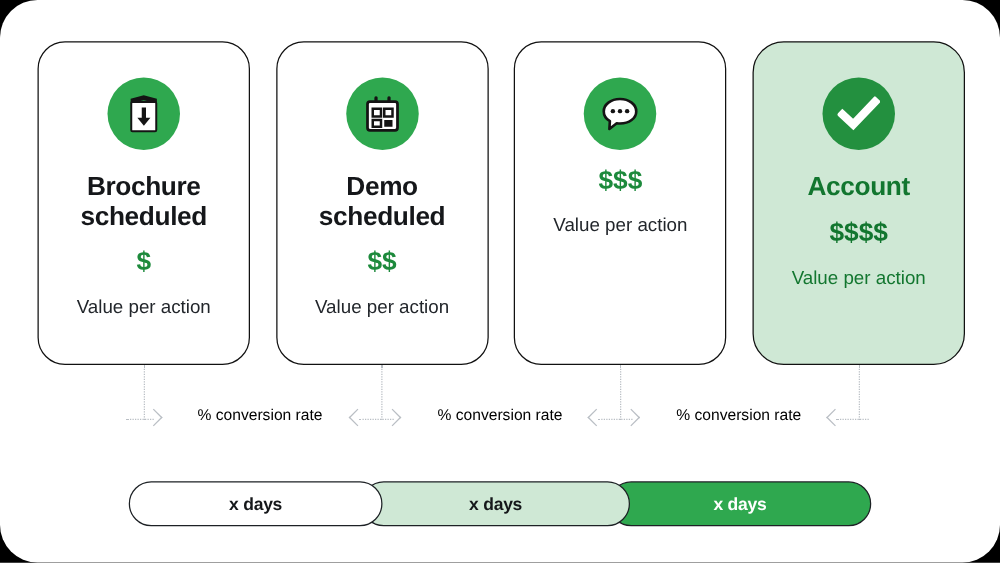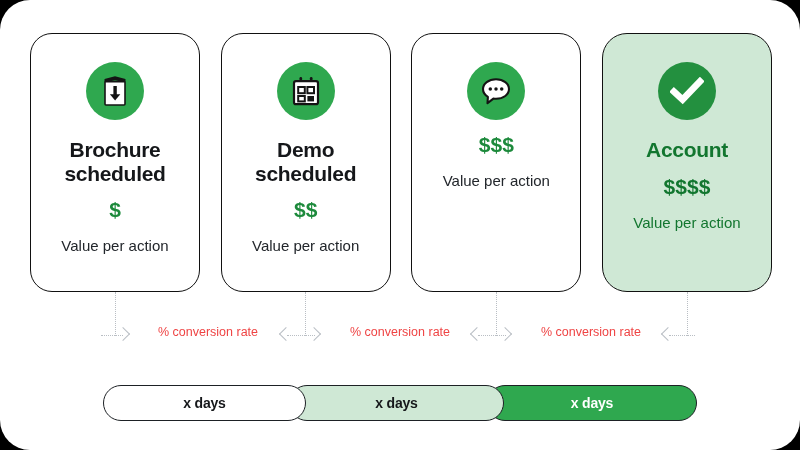--- a/index.html
+++ b/index.html
@@ -62,21 +62,21 @@
   }
   .arrowhead{
     position:absolute;top:37px;width:9px;height:9px;
     border-top:1.4px solid #b9bec4;border-right:1.4px solid #b9bec4;
   }
   .arrowhead.right{transform:rotate(45deg);}
   .arrowhead.left{transform:rotate(-135deg);}
 
   .conv-label{
     position:absolute;top:33px;
-    font-size:12.5px;color:#ef4444;text-align:center;white-space:nowrap;
+    font-size:12.5px;color:#000000;text-align:center;white-space:nowrap;
   }
 
   
   .daysbar{position:absolute;left:0;top:369px;width:800px;height:38px;}
   .seg{
     position:absolute;top:16px;height:36px;box-sizing:border-box;
     border:1.5px solid #1d2125;border-radius:19px;
     display:flex;align-items:center;justify-content:center;
     font-size:14px;font-weight:bold;letter-spacing:-0.2px;
   }

